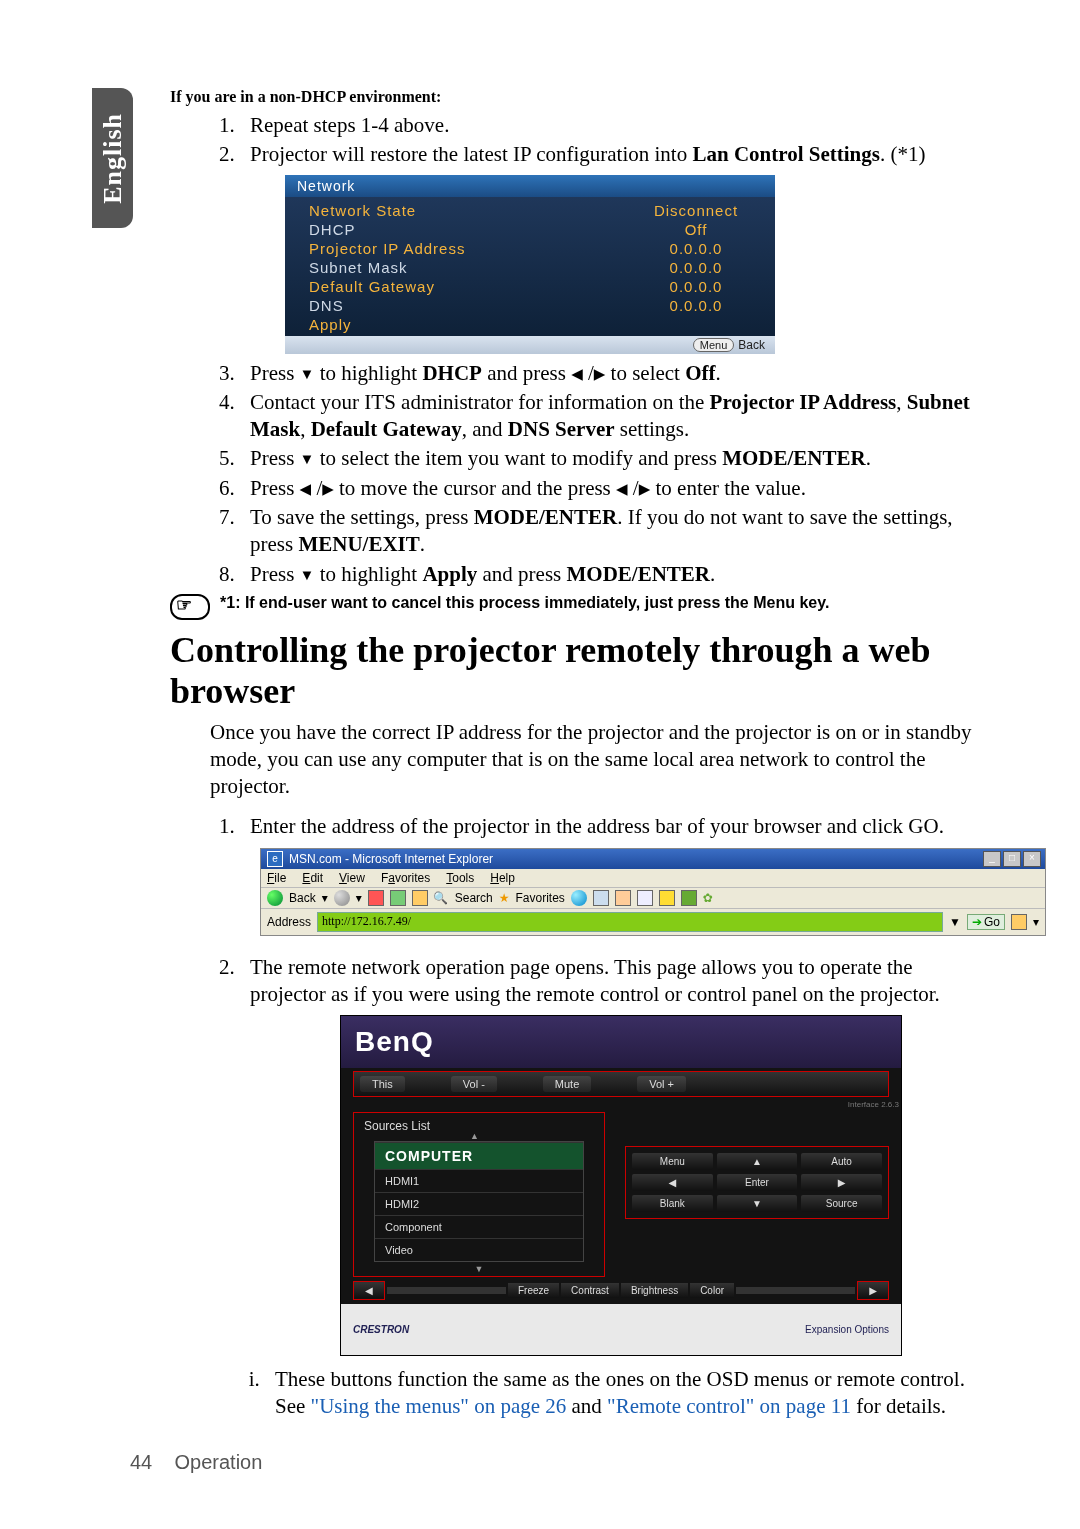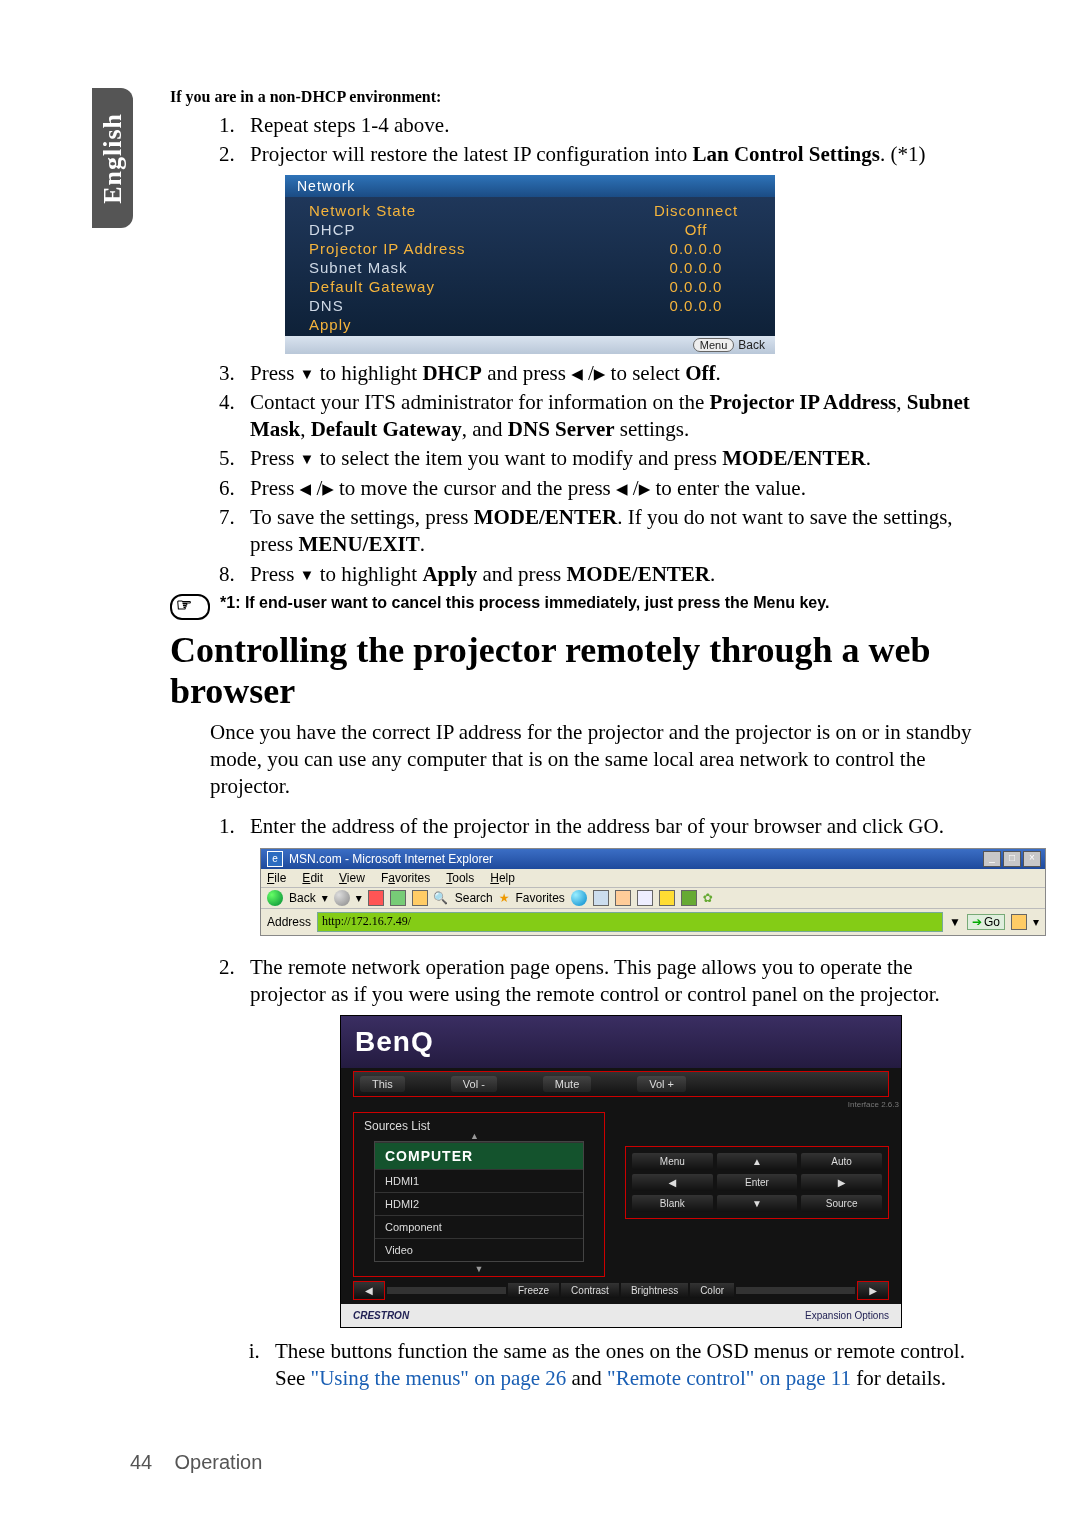--- a/index.html
+++ b/index.html
@@ -165,21 +165,21 @@
   padding:3px 0;
   border-radius:2px;
   font-size:10px;
 }
 .benq-iface{ text-align:right; font-size:8px; color:#777; padding-right:2px; }
 .benq-bar { margin:4px 12px; display:flex; gap:2px; align-items:center; }
 .benq-bar span { background:linear-gradient(#333,#111); padding:2px 10px; font-size:10px; }
 .benq-bar .trk{ flex:1;height:3px;background:#333; }
 .benq-bar .slider-l{ border:1px solid #c00; padding:1px; display:flex; gap:0; }
 .benq-bar .slider-r{ border:1px solid #c00; padding:1px; display:flex; gap:0; }
-.benq-foot{ display:flex;justify-content:space-between; padding:6px 12px; background:#e9e9e9; color:#225; font-size:10px; }
+.benq-foot{ display:flex;justify-content:space-between; padding:20px 12px; background:#e9e9e9; color:#225; font-size:10px; }
 .benq-foot .cres{ font-style:italic; font-weight:bold; }
 .tri-bar{ font-size:9px;color:#999;text-align:center;padding:2px 0; }
 
 </style>
 </head>
 <body>
 
 <div class="page">
   <div class="side-tab">
       <span>English</span>

